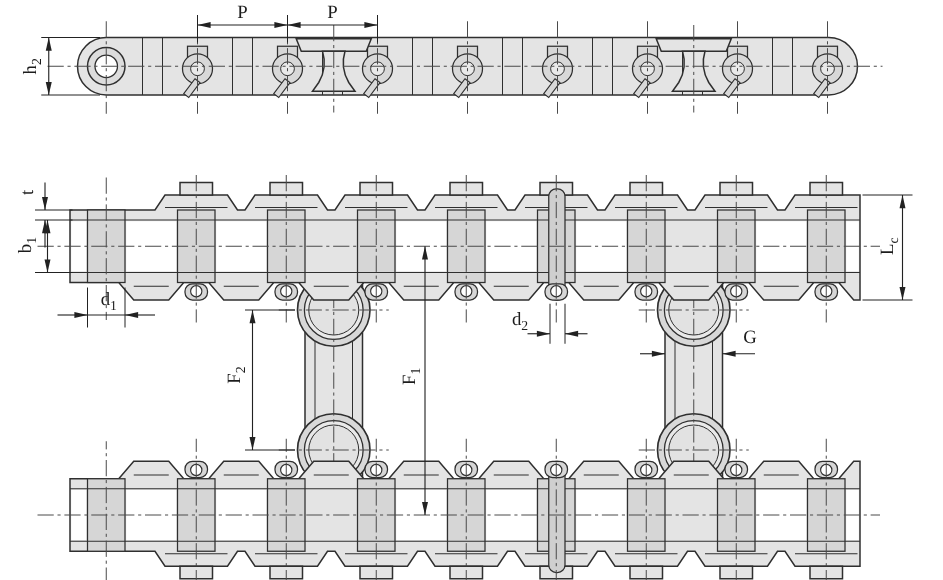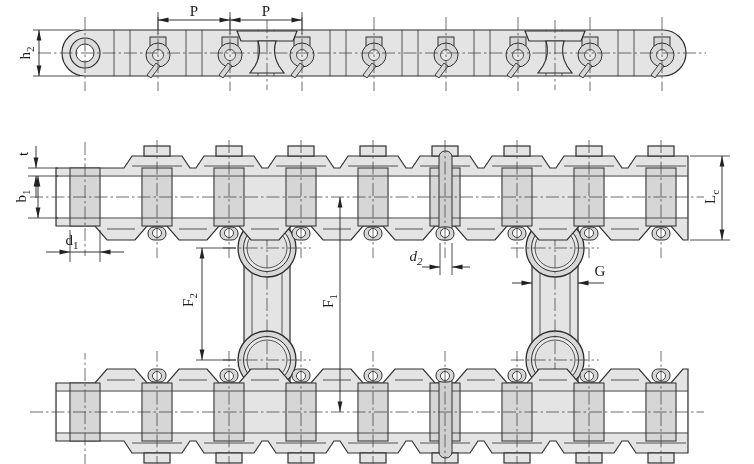--- a/index.html
+++ b/index.html
@@ -248,19 +248,19 @@
     </g>
   </g>
 </svg>
 
 <span class="lbl" style="left:194px;top:11px;"><span>P</span></span>
 <span class="lbl" style="left:266px;top:11px;"><span>P</span></span>
 <span class="lbl rot" style="left:27px;top:53px;"><span>h</span><sub>2</sub></span>
 
 <span class="lbl rot" style="left:23px;top:154px;"><span>t</span></span>
 <span class="lbl rot" style="left:23px;top:196px;"><span>b</span><sub>1</sub></span>
-<span class="lbl" style="left:72px;top:242px;"><span>d</span><sub>1</sub></span>
+<span class="lbl" style="left:87px;top:242px;"><span>d</span><sub>1</sub></span>
 <span class="lbl rot" style="left:190px;top:300px;"><span>F</span><sub>2</sub></span>
 <span class="lbl rot" style="left:330px;top:301px;"><span>F</span><sub>1</sub></span>
-<span class="lbl" style="left:416px;top:258px;font-style:italic;"><span>d</span><sub>2</sub></span>
+<span class="lbl" style="left:416px;top:258px;"><span>d</span><sub>2</sub></span>
 <span class="lbl" style="left:600px;top:271px;"><span>G</span></span>
 <span class="lbl rot" style="left:712px;top:197px;"><span>L</span><sub>c</sub></span>
 
 </div>
 </body></html>

